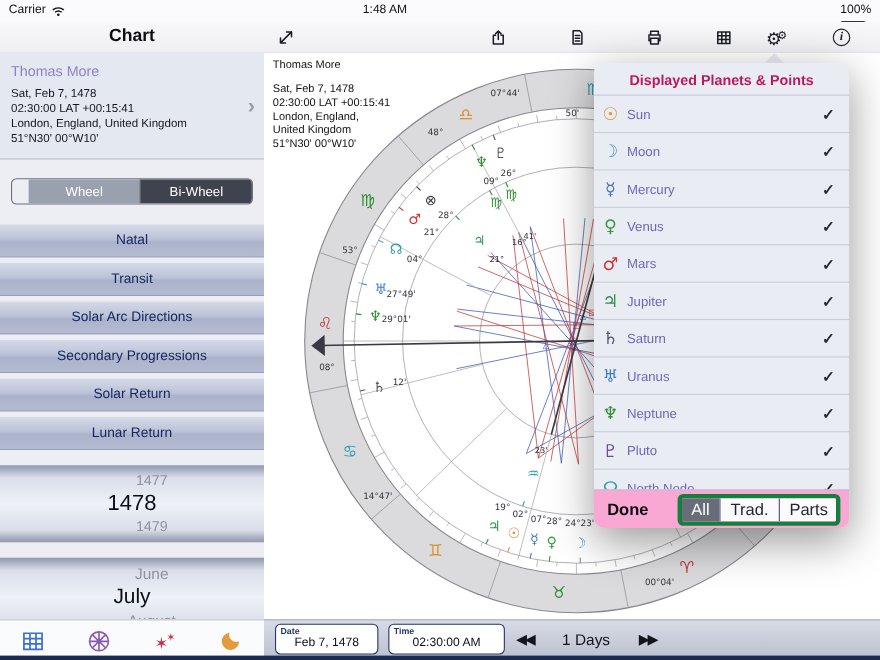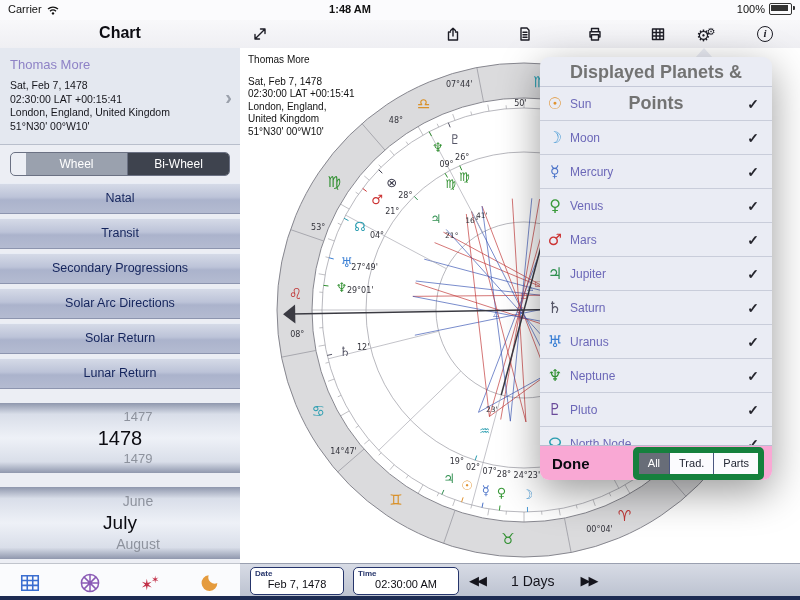--- a/index.html
+++ b/index.html
@@ -1,42 +1,42 @@
 <!DOCTYPE html>
 <html><head>
 <meta charset="utf-8">
 <style>
   html,body{margin:0;padding:0;}
   body{width:800px;height:600px;position:relative;overflow:hidden;background:#fff;
        font-family:"Liberation Sans",sans-serif;color:#111;-webkit-font-smoothing:antialiased;}
   
   .status-bar{position:absolute;left:0;top:0;width:800px;height:20px;background:#fbfbfd;font-size:11px;}
   .sb-left{position:absolute;left:8px;top:3px;display:flex;align-items:center;gap:4px;}
-  .sb-center{position:absolute;left:0;width:700px;text-align:center;top:3px;font-weight:bold;}
-  .sb-right{position:absolute;right:8px;top:3px;display:flex;gap:4px;}
+  .sb-center{position:absolute;left:0;width:700px;text-align:center;top:3px;font-weight:normal;}
+  .sb-right{position:absolute;right:8px;top:3px;display:flex;gap:4px;flex-direction:column;}
   .batt{display:inline-block;width:21px;height:10px;border:1px solid #333;border-radius:2px;position:relative;}
   .batt i{position:absolute;left:1px;top:1px;width:17px;height:6px;background:#333;}
   .batt:after{content:"";position:absolute;right:-4px;top:2px;width:2px;height:4px;background:#333;border-radius:0 1px 1px 0;}
   
   .toolbar{position:absolute;left:0;top:20px;width:800px;height:28px;background:linear-gradient(#f8f8fa,#efeff3);
            border-bottom:1px solid #a9abb6;}
   .tb-title{position:absolute;left:0;top:4px;width:240px;text-align:center;font-size:16px;font-weight:bold;color:#0c0c12;}
   .tb-icon{position:absolute;top:5px;width:20px;height:18px;display:flex;align-items:center;justify-content:center;cursor:pointer;}
   .tb-icon svg{stroke:#1d1d26;fill:none;stroke-width:1.4;stroke-linecap:round;stroke-linejoin:round;}
   .gears{font-family:"DejaVu Sans",sans-serif;color:#1d1d26;font-size:16px;line-height:16px;}
   .gears .g2{font-size:10px;vertical-align:6px;margin-left:-4px;}
   .info-circ{width:14px;height:14px;border:1.5px solid #1d1d26;border-radius:50%;font-family:"Liberation Serif",serif;
              font-style:italic;font-size:11px;line-height:13px;text-align:center;color:#1d1d26;font-weight:bold;}
   
   .sidebar{position:absolute;left:0;top:48px;width:240px;height:515px;background:#eceef4;border-right:1px solid #b8bcc8;}
   .chart-info{position:relative;height:79px;padding:9px 26px 8px 10px;background:#e4e8f0;border-bottom:1px solid #b9bfcc;}
   .ci-name{font-size:13px;color:#8e82c6;margin-bottom:7px;}
   .ci-line{font-size:10.5px;color:#16161c;line-height:13.5px;white-space:nowrap;}
   .chevron{position:absolute;right:8px;top:38px;color:#9aa0ab;font-size:20px;font-weight:bold;}
-  .seg-wrap{margin:7px 10px;height:22px;display:flex;border-radius:5px;overflow:hidden;border:1px solid #6b7183;
+  .seg-wrap{margin:17px 10px;height:22px;display:flex;border-radius:5px;overflow:hidden;border:1px solid #6b7183;
             font-size:12px;color:#fff;text-align:center;padding-left:15px;}
   .segment{flex:1;line-height:22px;background:#9aa1ae;cursor:pointer;}
   .segment+.segment{border-left:1px solid #6b7183;}
   .segment.selected{background:#3e434e;}
   .type-btn{height:29px;margin-bottom:4px;background:linear-gradient(180deg,#d5dae7 0%,#bcc3d8 45%,#abb3cc 55%,#b4bbd1 100%);
             border-top:1px solid #e9edf5;border-bottom:1px solid #8d95af;color:#14245c;font-size:12.5px;line-height:29px;
             text-align:center;cursor:pointer;}
   .picker{margin:14px 0 0 0;text-align:center;padding:5px 0;
           background:linear-gradient(180deg,#8f97ad,#d9dee9 16%,#eef1f7 50%,#d9dee9 84%,#8f97ad);}
   .picker .dim{color:#8d929d;padding-left:36px;}
@@ -57,31 +57,31 @@
   .ch-line{font-size:10px;line-height:12.5px;color:#111;}
   .ch-line.first{margin-bottom:9px;}
   #wheel{position:absolute;left:0;top:0;}
   #wheel text{font-family:"DejaVu Sans","Liberation Sans",sans-serif;}
   
   .popover{position:absolute;left:540px;top:48px;width:232px;height:432px;z-index:10;}
   .pop-arrow{position:absolute;left:155px;top:0;width:0;height:0;border-left:9px solid transparent;
              border-right:9px solid transparent;border-bottom:10px solid #eaecf4;}
   .pop-body{position:absolute;left:0;top:9px;width:232px;height:423px;background:#eaecf4;border-radius:9px;
             box-shadow:0 12px 40px rgba(0,0,0,.4);display:flex;flex-direction:column;overflow:hidden;}
-  .pop-title{height:29px;line-height:31px;text-align:center;font-size:18px;font-weight:bold;color:#737373;
+  .pop-title{height:29px;line-height:31px;text-align:center;font-size:13px;font-weight:bold;color:#be185d;
              border-bottom:1px solid #c5c9d8;flex:none;}
   .plist{flex:1;overflow:hidden;}
   .prow{height:33px;display:flex;align-items:center;border-bottom:1px solid #c9cdda;cursor:pointer;}
   .pglyph{width:30px;text-align:center;font-family:"DejaVu Sans",sans-serif;font-size:16px;}
   .pname{font-size:12px;color:#6c68b8;flex:1;}
   .pcheck{margin-right:13px;font-size:14px;color:#26262e;font-weight:bold;}
   .pop-footer{flex:none;height:34px;background:#f9a8d4;border-top:1px solid #b9bdd0;display:flex;align-items:center;}
   .done{font-size:15px;font-weight:bold;color:#0a0a10;margin-left:12px;flex:1;cursor:pointer;}
-  .fsegs{display:flex;height:21px;margin-right:8px;border:6px solid #15803d;border-radius:5px;overflow:hidden;
-         font-size:11px;text-align:center;margin-left:26px;}
+  .fsegs{display:flex;height:21px;margin-right:8px;border:4px solid #15803d;border-radius:5px;overflow:hidden;
+         font-size:15px;text-align:center;margin-left:26px;}
   .fseg{line-height:21px;padding:0 9px;background:#fbfbfe;color:#222633;cursor:pointer;}
   .fseg+.fseg{border-left:1px solid #4a5680;}
   .fseg.fsel{background:#686d78;color:#fff;}
   
   .bottom-bar{position:absolute;left:240px;top:563px;width:560px;height:33px;
               background:linear-gradient(#d7dbe5,#bcc2d0);border-top:1px solid #9aa0b0;}
   .field{position:absolute;top:3px;height:26px;background:#fff;border:1.5px solid #26356b;border-radius:5px;}
   .f-label{font-size:8px;font-weight:bold;color:#26356b;padding:1px 0 0 4px;line-height:9px;}
   .f-value{font-size:11px;color:#0c0c12;text-align:center;line-height:13px;}
   .stepper{position:absolute;left:225px;top:0;height:33px;display:flex;align-items:center;gap:22px;}
@@ -153,22 +153,22 @@
     <div class="ci-line">51°N30' 00°W10'</div>
     <div class="chevron">›</div>
   </div>
   <div class="seg-wrap" id="wheel-segments">
       <div class="segment">Wheel</div>
       <div class="segment selected">Bi-Wheel</div>
     </div>
   <div id="chart-type-buttons">
       <div class="type-btn">Natal</div>
       <div class="type-btn">Transit</div>
+      <div class="type-btn">Solar Arc Directions</div>
       <div class="type-btn">Secondary Progressions</div>
-      <div class="type-btn">Solar Arc Directions</div>
       <div class="type-btn">Solar Return</div>
       <div class="type-btn">Lunar Return</div>
     </div>
   <div class="picker yp">
     <div class="dim">1477</div>
     <div class="sel">1478</div>
     <div class="dim">1479</div>
   </div>
   <div class="picker mp">
     <div class="dim">June</div>

